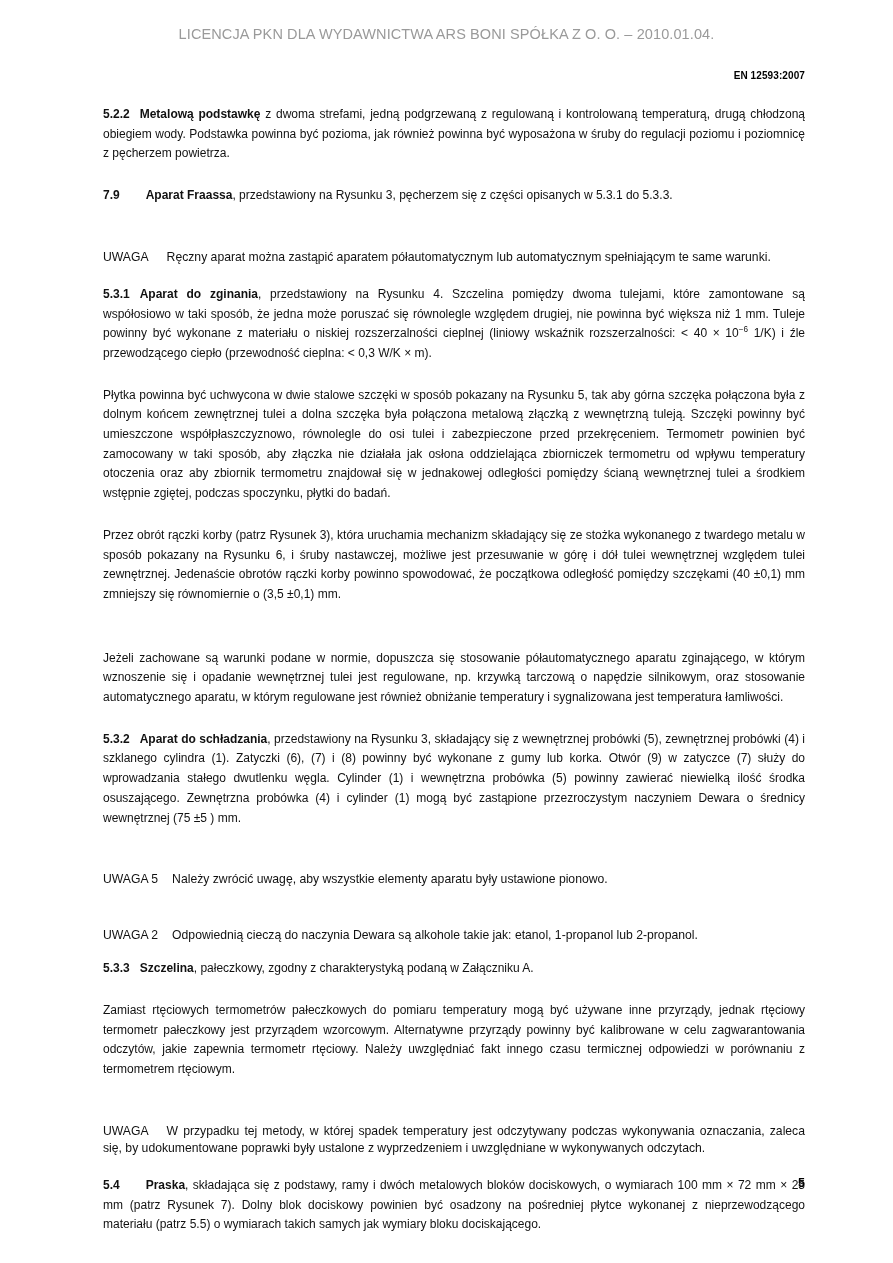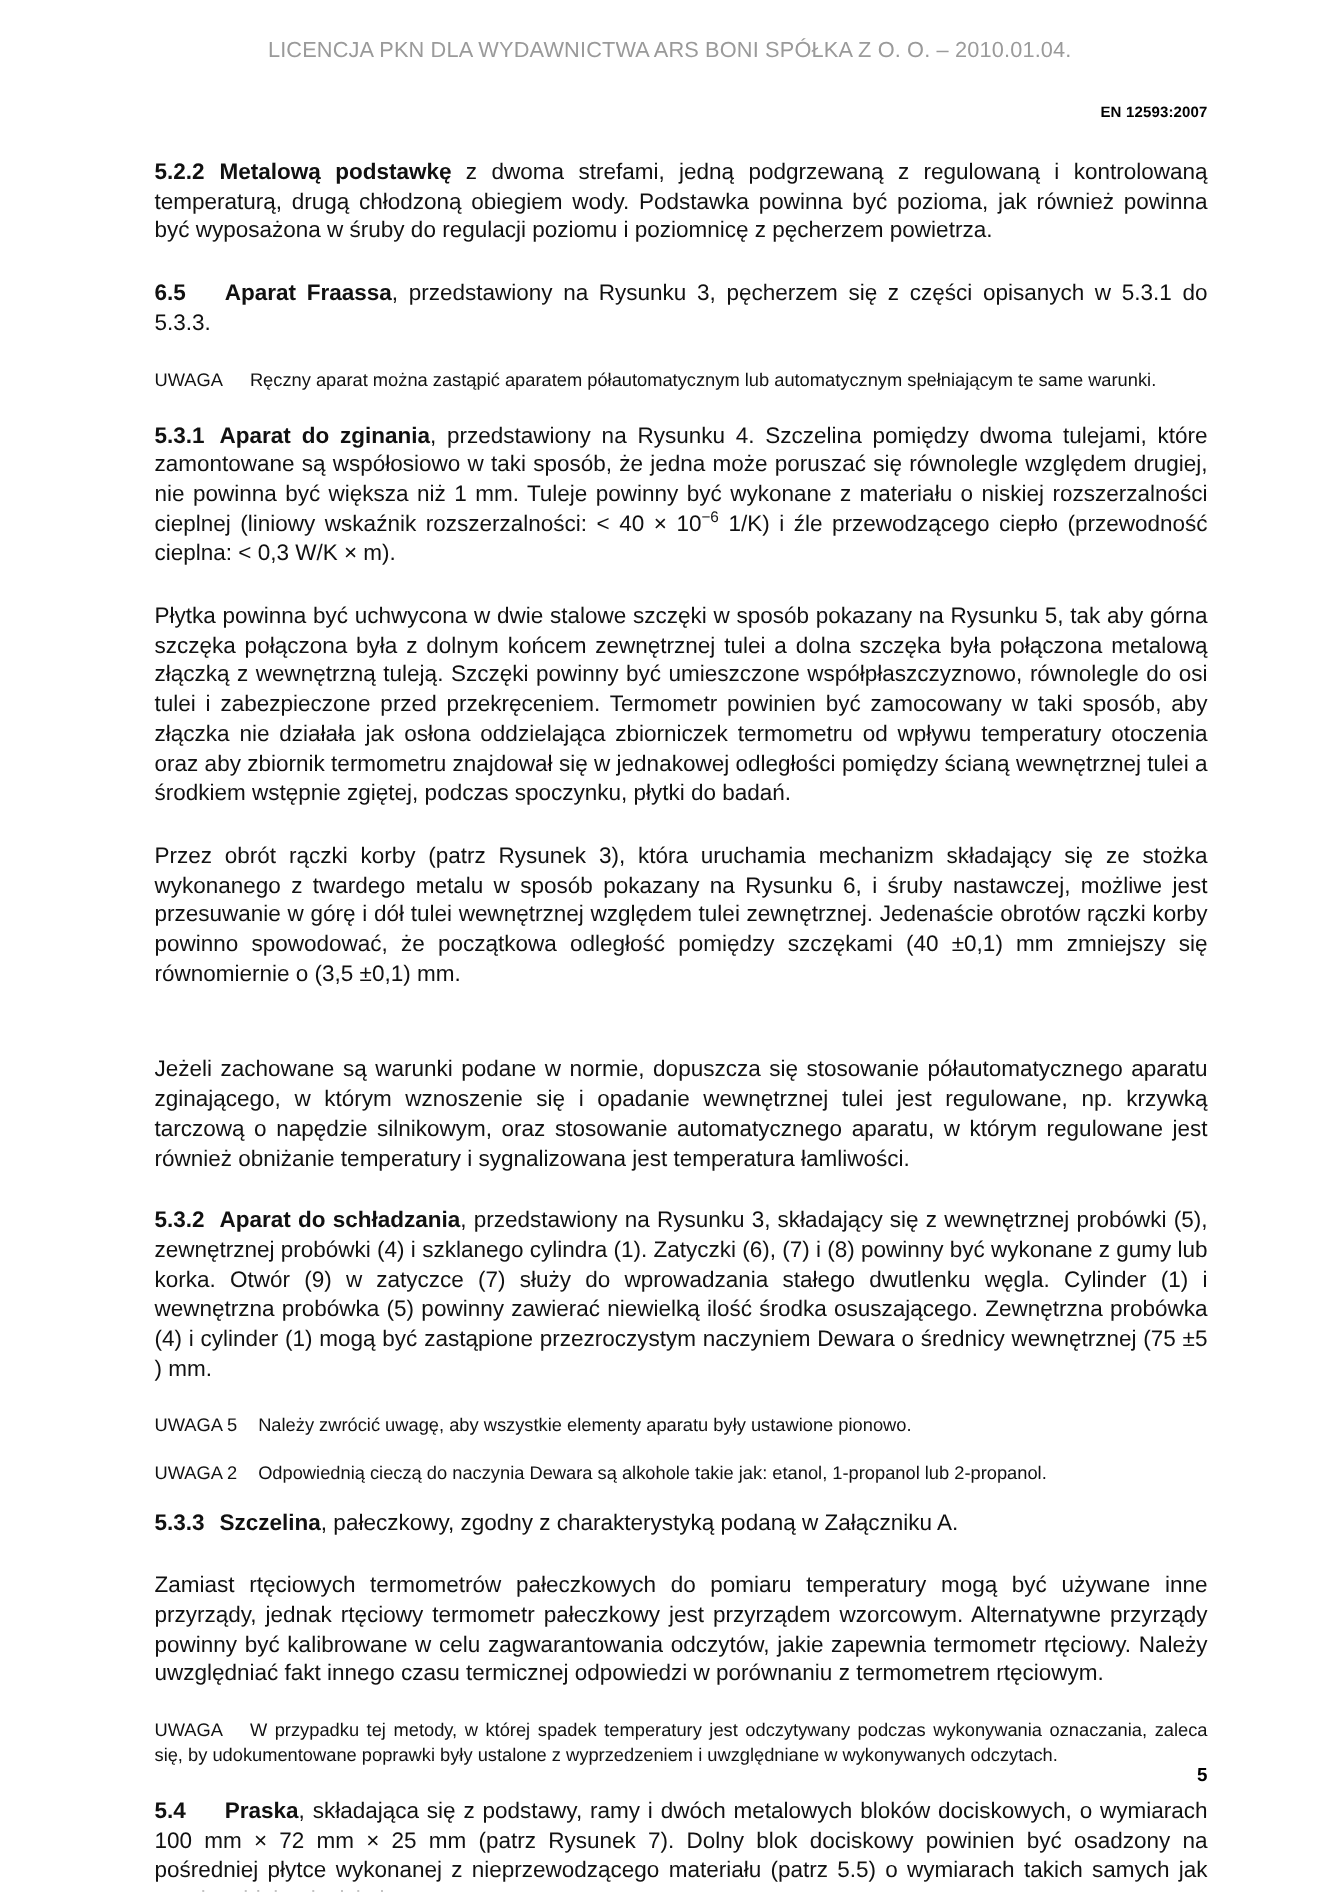--- a/index.html
+++ b/index.html
@@ -41,30 +41,31 @@
     letter-spacing: 0.1px;
   }
   .content {
     position: absolute;
     left: 103px;
     top: 105px;
     width: 702px;
   }
   p {
     margin: 0;
-    font-size: 15px;
+    font-size: 12px;
     line-height: 19.7px;
     text-align: justify;
     text-justify: inter-word;
     color: #111;
   }
   p.note {
     font-size: 12.2px;
     line-height: 17px;
     text-align: justify;
+    margin-top: 24px;
   }
   .clause-num {
     font-weight: bold;
   }
   .clause-title {
     font-weight: bold;
   }
   .gap-m  { height: 15px; }
   .gap-l  { height: 19px; }
   .gap-xl { height: 22px; }
@@ -100,21 +101,21 @@
 
   <div class="content">
 
     <p>
       <span class="clause-num">5.2.2</span><span class="tabnarrow"></span><span class="clause-title">Metalową podstawkę</span><span> z dwoma strefami, jedną podgrzewaną z regulowaną i kontrolowaną temperaturą, drugą chłodzoną obiegiem wody. Podstawka powinna być pozioma, jak również powinna być wyposażona w śruby do regulacji poziomu i poziomnicę z pęcherzem powietrza.</span>
     </p>
 
     <div class="gap-xl"></div>
 
     <p>
-      <span class="clause-num">6.5</span><span class="tabwide"></span><span class="clause-title">Aparat Fraassa</span><span>, przedstawiony na Rysunku 3, pęcherzem się z części opisanych w 5.3.1 do 5.3.3.</span>
+      <span class="clause-num">7.9</span><span class="tabwide"></span><span class="clause-title">Aparat Fraassa</span><span>, przedstawiony na Rysunku 3, pęcherzem się z części opisanych w 5.3.1 do 5.3.3.</span>
     </p>
 
     <div class="gap-l"></div>
 
     <p class="note">
       <span class="note-label">UWAGA</span><span class="note-gap-a"></span><span>Ręczny aparat można zastąpić aparatem półautomatycznym lub automatycznym spełniającym te same warunki.</span>
     </p>
 
     <div class="gap-l"></div>
 

